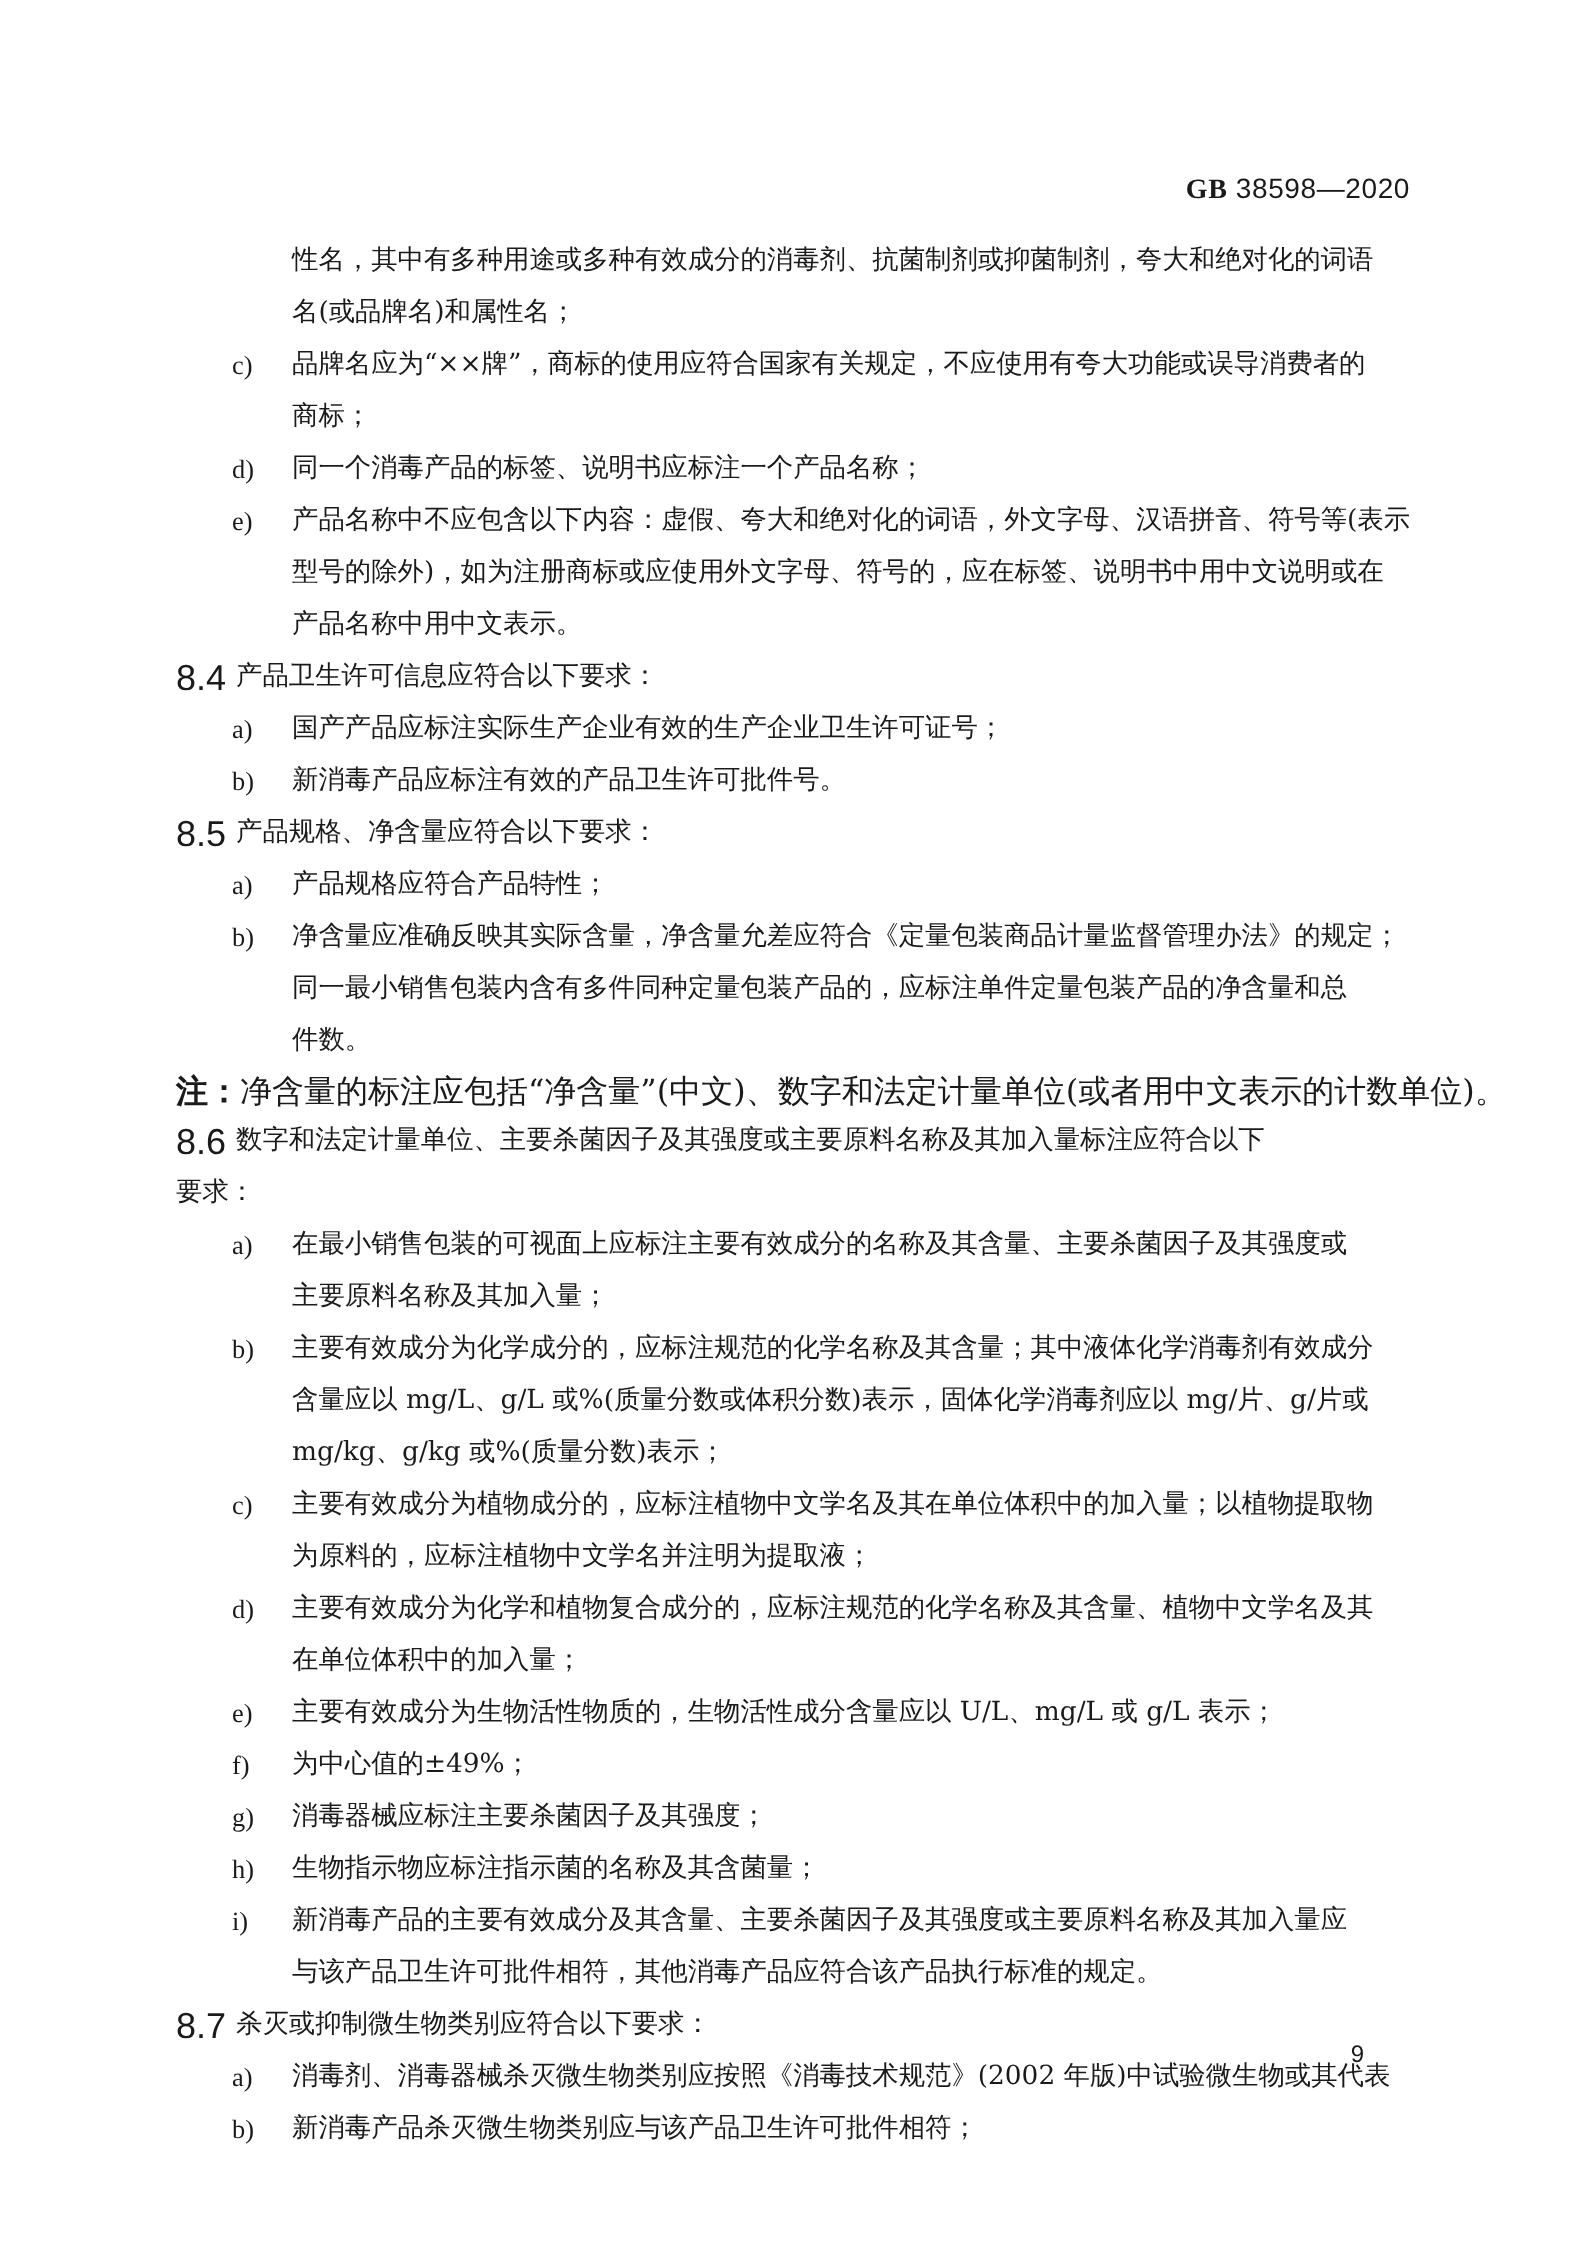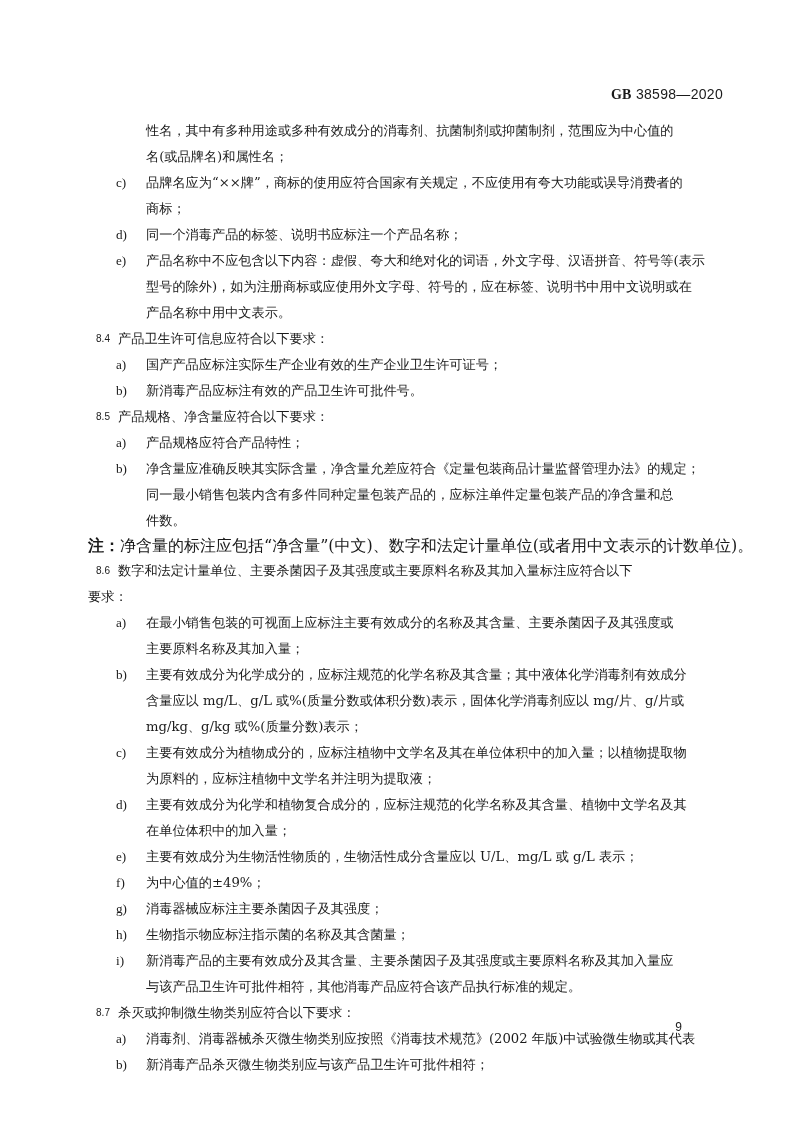--- a/index.html
+++ b/index.html
@@ -1,44 +1,44 @@
 <!DOCTYPE html>
 <html><head>
 <meta charset="utf-8">
 <style>
   html, body { margin: 0; padding: 0; background: #ffffff; }
   body { width: 794px; height: 1123px; position: relative; overflow: hidden;
          font-family: "DejaVu Serif", "Liberation Serif", serif; color: #1a1a1a; }
-  .header-code { position: absolute; top: 86px; right: 71px; font-size: 14px;
+  .header-code { position: absolute; top: 86px; right: 89px; font-size: 14px;
          font-family: "Liberation Sans", "DejaVu Sans", sans-serif; letter-spacing: 0.3px; }
   .header-code b { font-family: "Liberation Serif", serif; font-weight: bold; }
   .content { position: absolute; top: 118px; left: 88px; width: 620px; font-size: 13.2px; line-height: 26px; }
   .line { white-space: nowrap; overflow: visible; }
   .item { display: flex; }
   .marker { width: 30px; flex: 0 0 30px; padding-left: 28px; font-family: "Liberation Serif", serif; }
   .itext { flex: 1; text-align: justify; }
   .cont { padding-left: 58px; }
   .clause { display: flex; }
-  .cnum { width: 30px; flex: 0 0 30px; font-family: "Liberation Sans", sans-serif; font-size: 10px; text-align: center; }
+  .cnum { width: 30px; flex: 0 0 30px; font-family: "Liberation Sans", sans-serif; font-size: 18px; }
   .ctext { flex: 1; text-align: justify; }
   .note { font-size: 16px; line-height: 24px; padding-left: 0; }
   .note b { font-weight: bold; }
   .page-num { position: absolute; top: 1020px; right: 112px; font-size: 12px;
          font-family: "Liberation Sans", sans-serif; }
 </style>
 </head>
 <body>
 
 <div class="header-code">
   <b>GB</b>
   <span>38598—2020</span>
 </div>
 
 <div class="content" id="content">
-    <div class="line cont">性名，其中有多种用途或多种有效成分的消毒剂、抗菌制剂或抑菌制剂，范围应为中心值的</div>
+    <div class="line cont">性名，其中有多种用途或多种有效成分的消毒剂、抗菌制剂或抑菌制剂，夸大和绝对化的词语</div>
     <div class="line cont">名(或品牌名)和属性名；</div>
     <div class="item">
       <span class="marker">c)</span>
       <div class="itext">
         <div class="line">品牌名应为“××牌”，商标的使用应符合国家有关规定，不应使用有夸大功能或误导消费者的</div>
         <div class="line">商标；</div>
       </div>
     </div>
     <div class="item">
       <span class="marker">d)</span>

